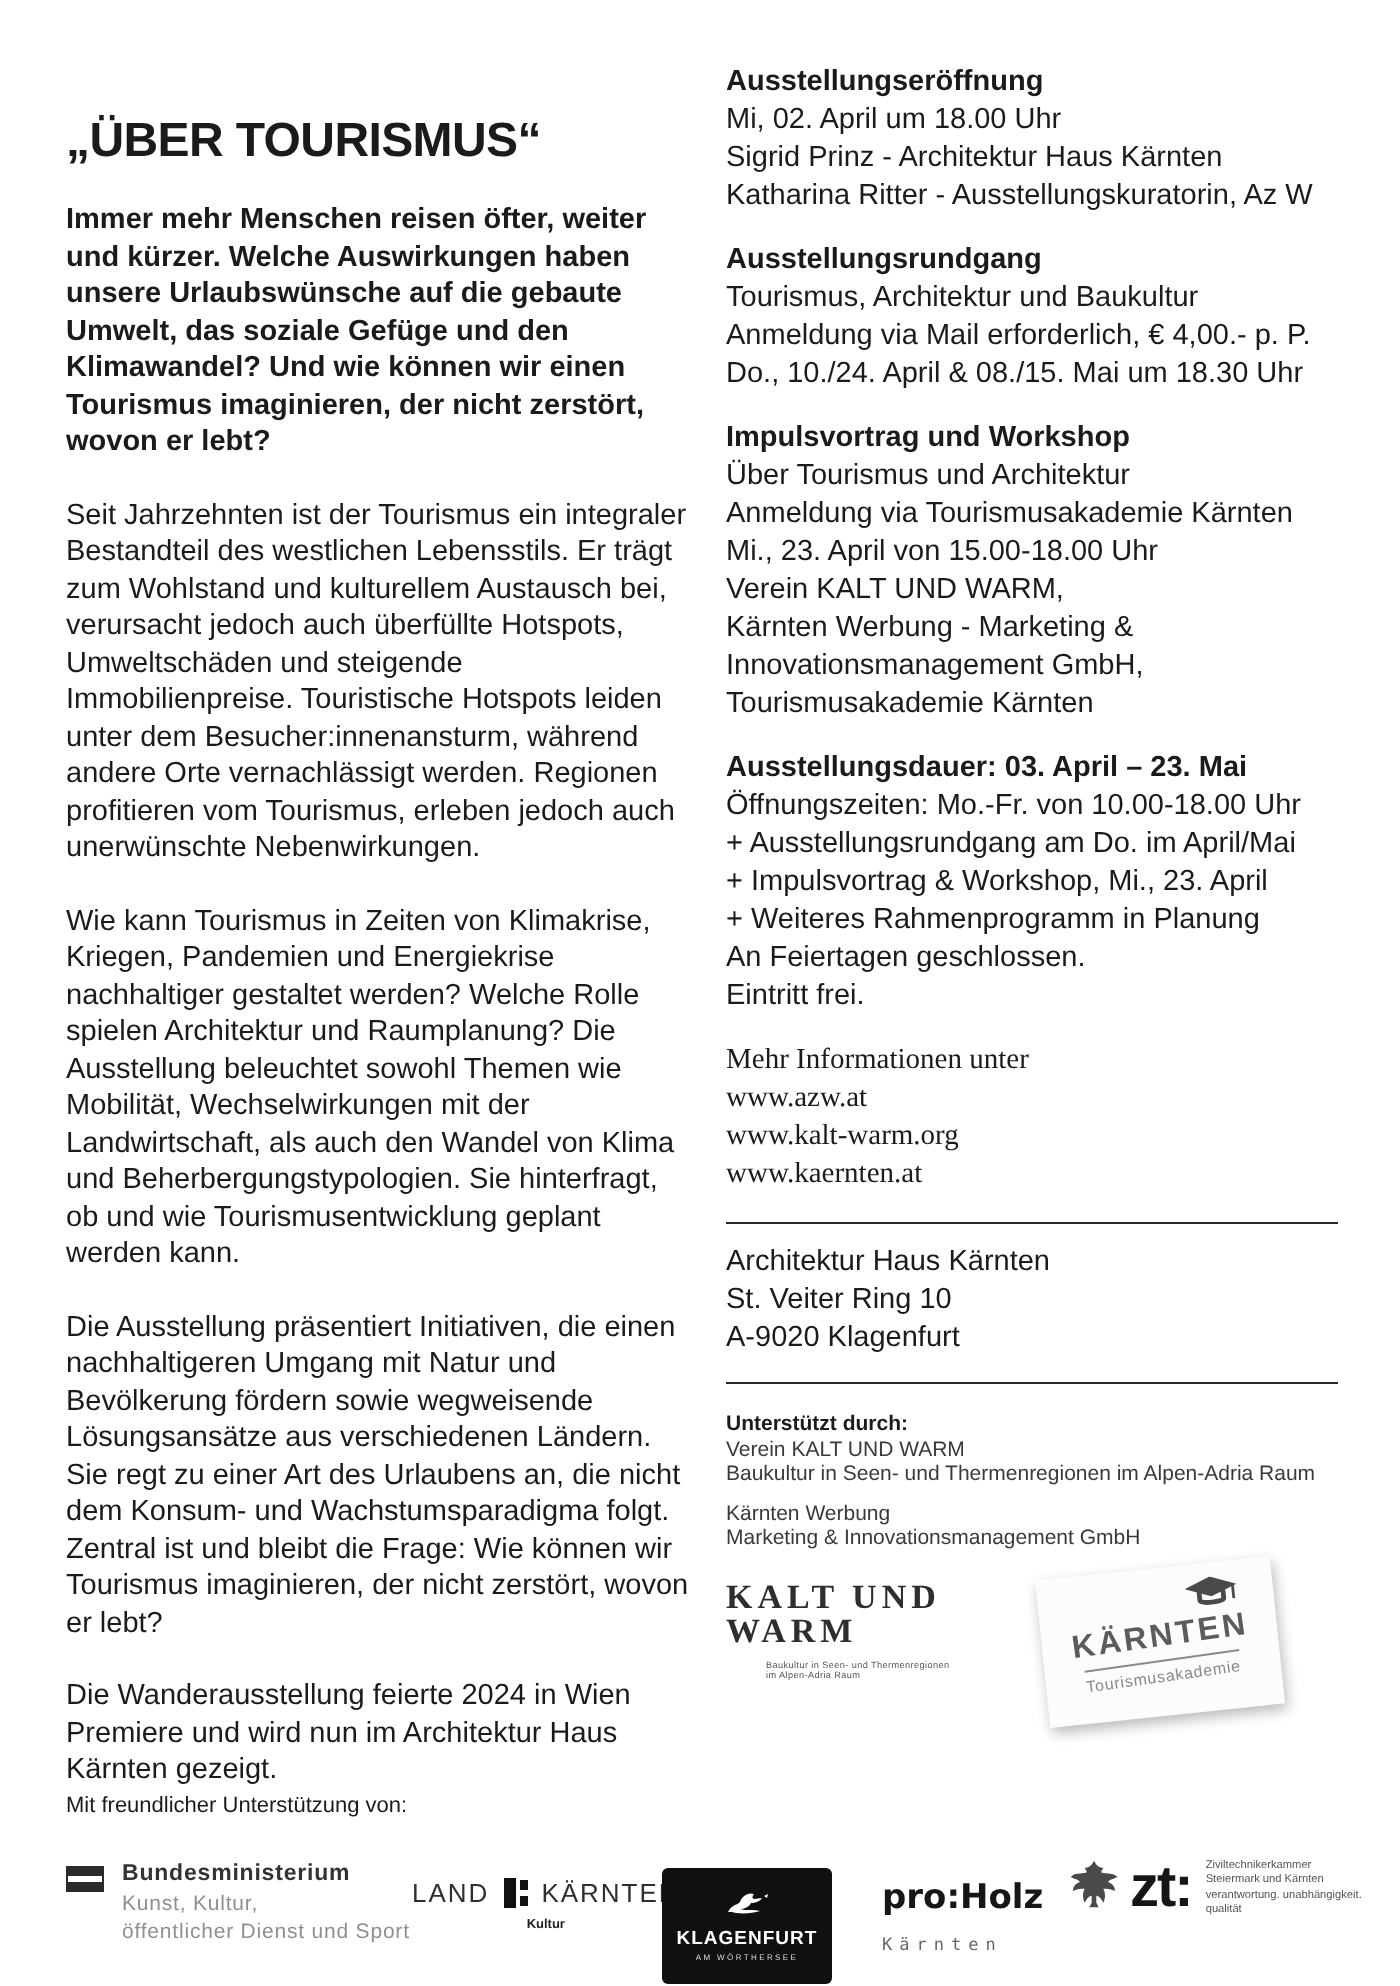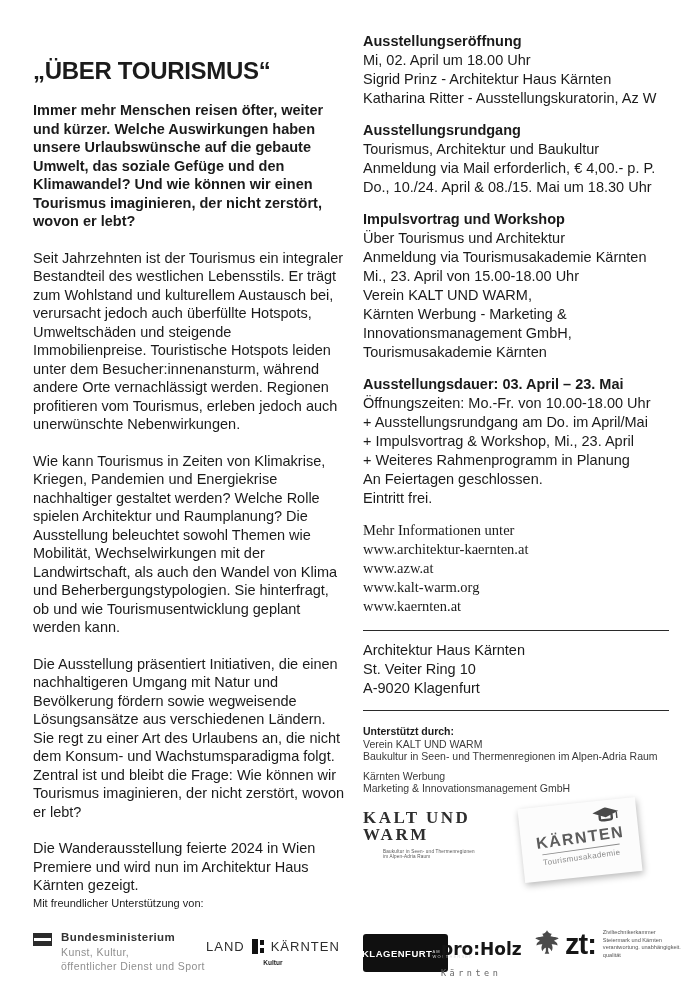--- a/index.html
+++ b/index.html
@@ -57,22 +57,22 @@
 
   .logo-land{position:absolute;left:206px;top:939px;text-align:center;}
   .land-row{display:flex;align-items:center;}
   .land-word{font-size:13px;letter-spacing:1px;color:#2e2e2e;}
   .land-icon{display:flex;margin:0 7px;align-items:center;height:15px;}
   .land-bar{width:6px;height:15px;background:#111;}
   .land-dots{display:flex;flex-direction:column;justify-content:space-between;height:13px;margin-left:2px;}
   .land-dots span{display:block;width:4px;height:5px;background:#111;}
   .land-sub{font-size:6.5px;font-weight:700;color:#222;margin-top:5px;}
 
-  .logo-klu{position:absolute;left:331px;top:934px;width:85px;height:38px;background:#101010;border-radius:3px;
-    display:flex;flex-direction:row;align-items:center;justify-content:center;color:#fff;margin-left:32px;}
+  .logo-klu{position:absolute;left:331px;top:934px;width:85px;height:58px;background:#101010;border-radius:3px;
+    display:flex;flex-direction:column;align-items:center;justify-content:center;color:#fff;}
   .klu-name{font-size:9.5px;font-weight:700;letter-spacing:0.5px;margin-top:1px;}
   .klu-sub{font-size:4px;letter-spacing:1.2px;margin-top:1.5px;color:#ddd;}
 
   .logo-proholz{position:absolute;left:441px;top:939px;}
   .ph-name{font-size:17px;font-weight:700;color:#161616;font-family:"DejaVu Sans",sans-serif;}
   .ph-sub{font-size:8.5px;letter-spacing:3.5px;color:#666;margin-top:9px;font-family:"DejaVu Sans Mono",monospace;}
 
   .logo-zt{position:absolute;left:533px;top:928px;display:flex;align-items:center;}
   .zt-name{font-size:29px;font-weight:700;letter-spacing:-1px;color:#161616;margin-left:4px;line-height:29px;}
   .zt-sub{margin-left:7px;font-size:5.6px;line-height:7.5px;color:#555;}
@@ -126,21 +126,20 @@
       <div>Öffnungszeiten: Mo.-Fr. von 10.00-18.00 Uhr</div>
       <div>+ Ausstellungsrundgang am Do. im April/Mai</div>
       <div>+ Impulsvortrag &amp; Workshop, Mi., 23. April</div>
       <div>+ Weiteres Rahmenprogramm in Planung</div>
       <div>An Feiertagen geschlossen.</div>
       <div>Eintritt frei.</div>
     </div>
 
     <div class="info">
       <div>Mehr Informationen unter</div>
-      <a class="link" href="#">www.architektur-kaernten.at</a>
       <a class="link" href="#">www.azw.at</a>
       <a class="link" href="#">www.kalt-warm.org</a>
       <a class="link" href="#">www.kaernten.at</a>
     </div>
 
     <hr class="rule">
     <div class="address">
       <div>Architektur Haus Kärnten</div>
       <div>St. Veiter Ring 10</div>
       <div>A-9020 Klagenfurt</div>

